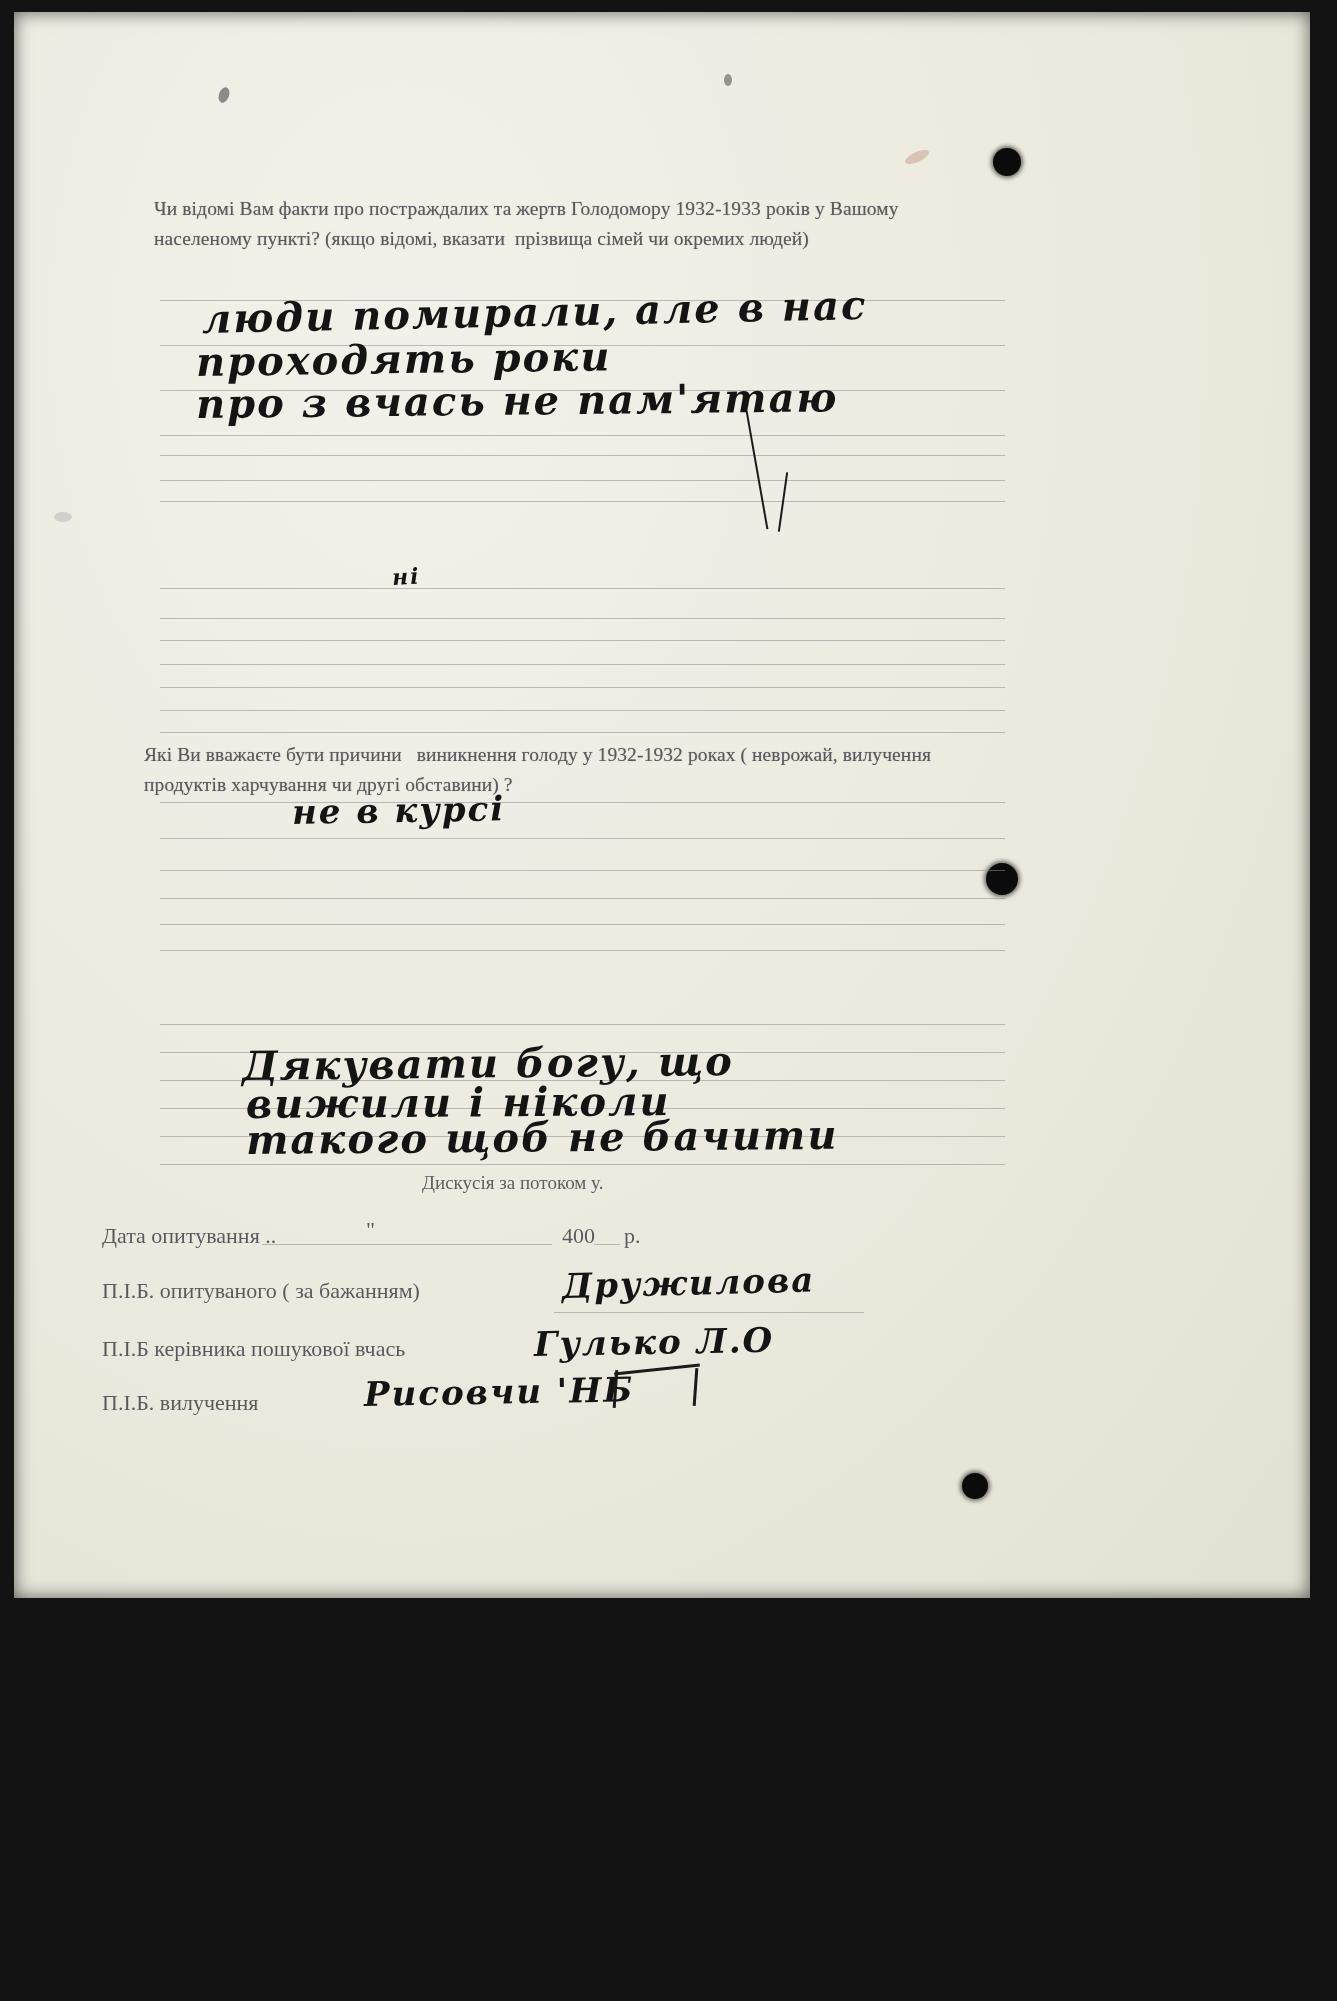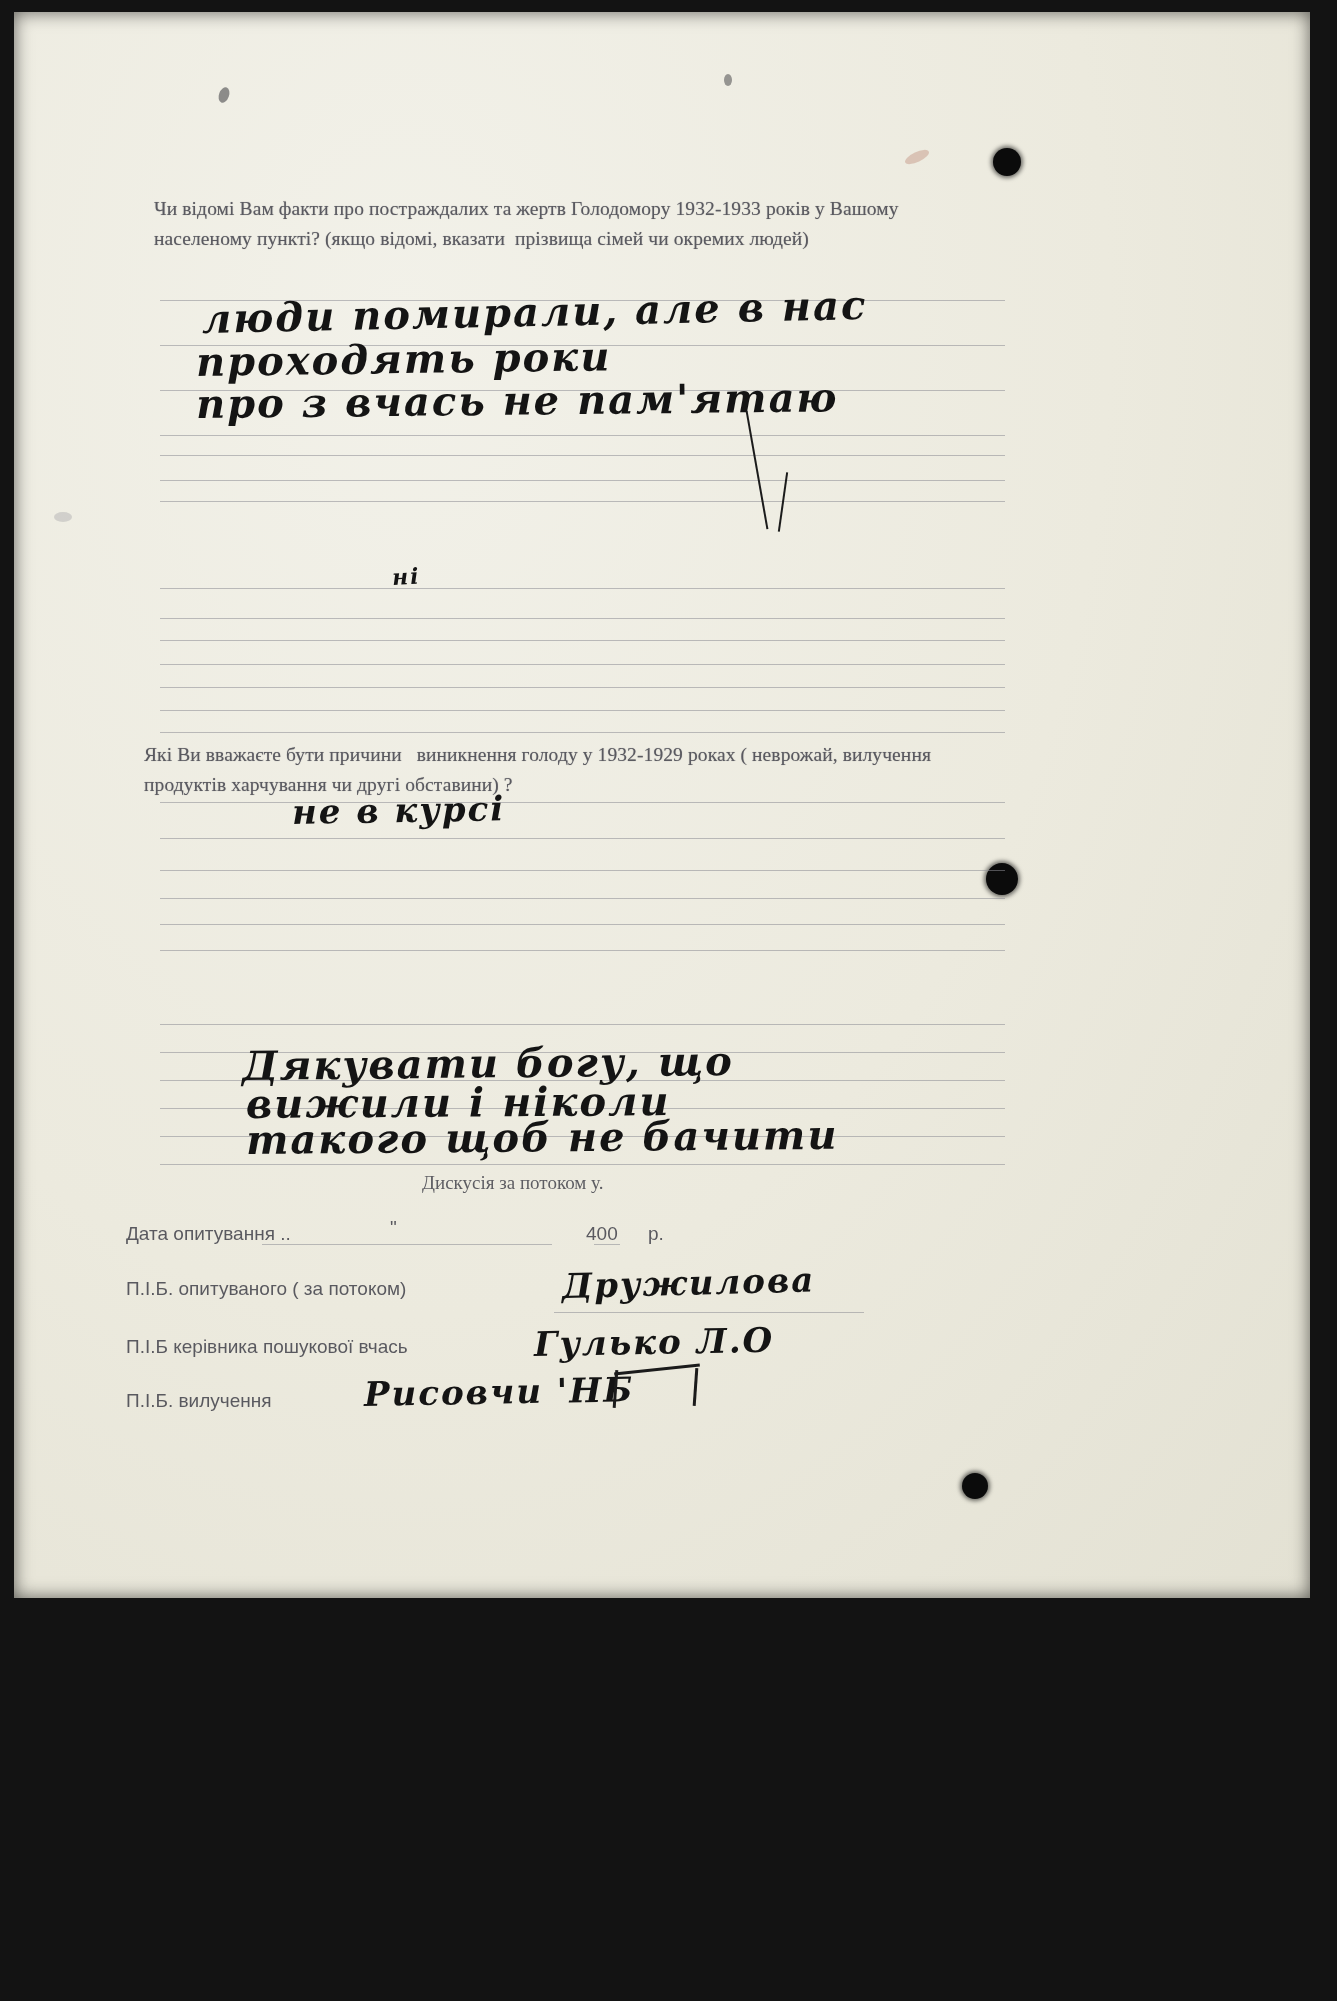--- a/index.html
+++ b/index.html
@@ -78,24 +78,23 @@
   .hw-sm  { font-size: 22px; }
   .stroke {
     position: absolute;
     background: #1b1b1b;
     pointer-events: none;
   }
   .footer-label {
     position: absolute;
     color: #3a3a44;
     opacity: 0.82;
-    font-size: 19px;
+    font-size: 22px;
     white-space: nowrap;
-    font-family: Liberation Sans, sans-serif;
-    margin-left: 24px;
+    font-family: Liberation Serif, serif;
   }
   .centered {
     position: absolute;
     color: #3a3a44;
     opacity: 0.8;
     font-size: 19px;
     white-space: nowrap;
   }
 </style>
 </head>
@@ -134,21 +133,21 @@
     <div class="rule" style="left:146px;top:576px;width:845px;"></div>
     <div class="rule" style="left:146px;top:606px;width:845px;"></div>
     <div class="rule" style="left:146px;top:628px;width:845px;"></div>
     <div class="rule" style="left:146px;top:652px;width:845px;"></div>
     <div class="rule" style="left:146px;top:675px;width:845px;"></div>
     <div class="rule" style="left:146px;top:698px;width:845px;"></div>
     <div class="rule" style="left:146px;top:720px;width:845px;"></div>
 
     <div class="hand hw-sm" style="left:378px;top:552px;transform:rotate(-3deg);">ні</div>
 
-    <div class="q" style="left:130px;top:728px;width:830px;">Які Ви вважаєте бути причини   виникнення голоду у 1932-1929 роках ( неврожай, вилучення продуктів харчування чи другі обставини) ?</div>
+    <div class="q" style="left:130px;top:728px;width:830px;">Які Ви вважаєте бути причини   виникнення голоду у 1932-1932 роках ( неврожай, вилучення продуктів харчування чи другі обставини) ?</div>
 
     <div class="rule" style="left:146px;top:790px;width:845px;"></div>
     <div class="rule" style="left:146px;top:826px;width:845px;"></div>
     <div class="rule" style="left:146px;top:858px;width:845px;"></div>
     <div class="rule" style="left:146px;top:886px;width:845px;"></div>
     <div class="rule" style="left:146px;top:912px;width:845px;"></div>
     <div class="rule" style="left:146px;top:938px;width:845px;"></div>
 
     <div class="hand hw-mid" style="left:278px;top:780px;transform:rotate(-1deg);">не в курсі</div>
 
@@ -166,21 +165,21 @@
 
     <div class="centered" style="left:408px;top:1160px;">Дискусія за потоком у.</div>
 
     <div class="footer-label" style="left:88px;top:1211px;">Дата опитування ..</div>
     <div class="footer-label" style="left:352px;top:1205px;">"</div>
     <div class="footer-label" style="left:548px;top:1211px;">400</div>
     <div class="footer-label" style="left:610px;top:1211px;">р.</div>
     <div class="rule" style="left:248px;top:1232px;width:290px;"></div>
     <div class="rule" style="left:580px;top:1232px;width:26px;"></div>
 
-    <div class="footer-label" style="left:88px;top:1266px;">П.І.Б. опитуваного ( за  потоком)</div>
+    <div class="footer-label" style="left:88px;top:1266px;">П.І.Б. опитуваного ( за  бажанням)</div>
     <div class="hand hw-mid" style="left:548px;top:1254px;transform:rotate(-1.5deg);">Дружилова</div>
     <div class="rule" style="left:540px;top:1300px;width:310px;"></div>
 
     <div class="footer-label" style="left:88px;top:1324px;">П.І.Б  керівника пошукової вчась</div>
     <div class="hand hw-mid" style="left:520px;top:1312px;transform:rotate(-1deg);">Гулько Л.О</div>
 
     <div class="footer-label" style="left:88px;top:1378px;">П.І.Б. вилучення</div>
     <div class="hand hw-mid" style="left:350px;top:1362px;transform:rotate(-1deg);">Рисовчи  'НБ</div>
     <div class="stroke" style="left:600px;top:1356px;width:86px;height:3px;transform:rotate(-6deg);"></div>
     <div class="stroke" style="left:600px;top:1358px;width:3px;height:38px;transform:rotate(4deg);"></div>

